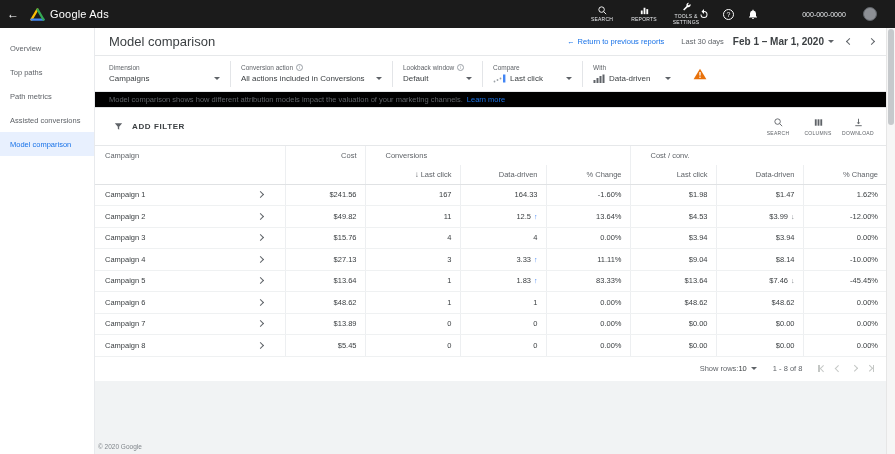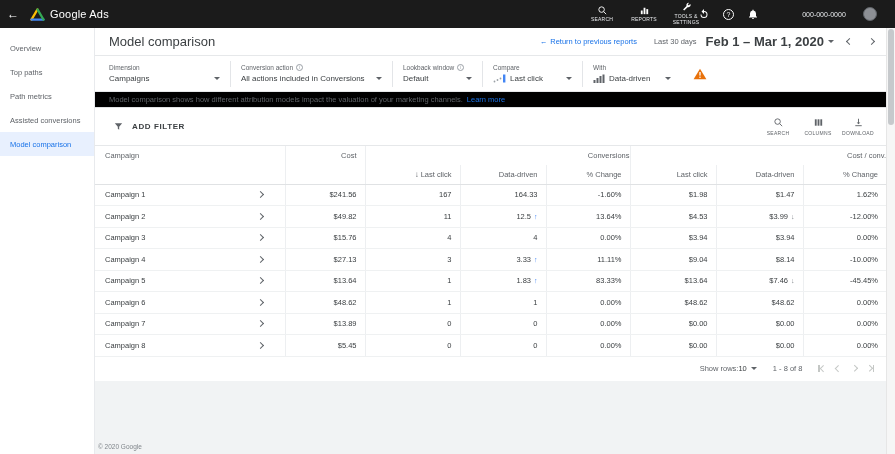--- a/index.html
+++ b/index.html
@@ -24,21 +24,21 @@
   .side-item { padding:7.5px 10px; font-size:7.5px; color:#5f6368; cursor:pointer; }
   .side-item.active { color:#1a73e8; background:#e8f0fe; }
 
   
   .main { position:absolute; top:28px; left:95px; width:791px; height:426px; background:#f1f3f4; }
   .header-row { height:28px; background:#fff; border-bottom:1px solid #e6e8ea; display:flex; align-items:center; padding:0 8px 0 14px; }
   .page-title { font-size:13px; color:#3c4043; }
   .header-right { margin-left:auto; display:flex; align-items:center; gap:9px; }
   .return-link { font-size:7.5px; color:#1a73e8; cursor:pointer; display:flex; align-items:center; gap:3px; margin-right:8px; }
   .date-label { font-size:7.5px; color:#5f6368; }
-  .date-range { font-size:13px; color:#3c4043; font-weight:bold; display:flex; align-items:center; gap:4px; cursor:pointer; }
+  .date-range { font-size:10px; color:#3c4043; font-weight:bold; display:flex; align-items:center; gap:4px; cursor:pointer; }
   .caret { width:0; height:0; border-left:3px solid transparent; border-right:3px solid transparent; border-top:3.5px solid #5f6368; display:inline-block; }
   .nav-chev { display:inline-block; width:5px; height:5px; }
   .nav-chev.left { border-left:1.3px solid #5f6368; border-bottom:1.3px solid #5f6368; transform:rotate(45deg); }
   .nav-chev.right { border-right:1.3px solid #5f6368; border-bottom:1.3px solid #5f6368; transform:rotate(-45deg); }
   .chev-btn { padding:2px 4px; cursor:pointer; display:flex; align-items:center; }
 
   .filter-row { height:36px; background:#fff; border-bottom:1px solid #e6e8ea; display:flex; align-items:center; padding-left:14px; }
   .filter-group { display:flex; flex-direction:column; justify-content:center; gap:3px; height:26px; padding-right:10px; margin-right:10px; border-right:1px solid #e3e5e8; cursor:pointer; }
   .filter-group.no-sep { border-right:none; }
   .filter-label { font-size:6.5px; color:#5f6368; display:flex; align-items:center; gap:3px; }
@@ -60,21 +60,21 @@
   .toolbar-actions { margin-left:auto; display:flex; gap:4px; }
   .tb-action { width:36px; display:flex; flex-direction:column; align-items:center; gap:2px; color:#5f6368; cursor:pointer; padding:3px 0; }
   .tb-action .lbl { font-size:5px; letter-spacing:.3px; }
 
   table.grid { width:791px; border-collapse:collapse; table-layout:fixed; }
   .grid th, .grid td { font-weight:normal; }
   .grid thead th { height:19px; font-size:7.5px; color:#5f6368; vertical-align:middle; }
   .grid thead tr.h2 th { border-bottom:1px solid #e0e2e4; }
   .grid .bl { border-left:1px solid #edeff1; }
   .grid th.c-name, .grid td.c-name { text-align:left; padding-left:10px; }
-  .grid th.group { text-align:right; padding-left:8px; }
+  .grid th.group { text-align:left; padding-left:20px; }
   .grid .c-num { text-align:right; padding-right:8px; }
   .grid tbody td { height:21.5px; font-size:7.5px; color:#3c4043; border-bottom:1px solid #eff1f2; }
   .grid td.c-exp { text-align:center; }
   .row-chev { width:5px; height:5px; border-top:1.4px solid #5f6368; border-right:1.4px solid #5f6368; transform:rotate(45deg); display:inline-block; cursor:pointer; }
   .sort-arrow { font-size:8px; color:#5f6368; margin-right:2px; }
   .trend { font-size:7px; margin-left:3px; }
   .trend.up { color:#4285f4; }
   .trend.down { color:#80868b; }
 
   .table-footer { height:24px; display:flex; align-items:center; justify-content:flex-end; gap:16px; padding-right:12px; font-size:7.5px; color:#5f6368; }

